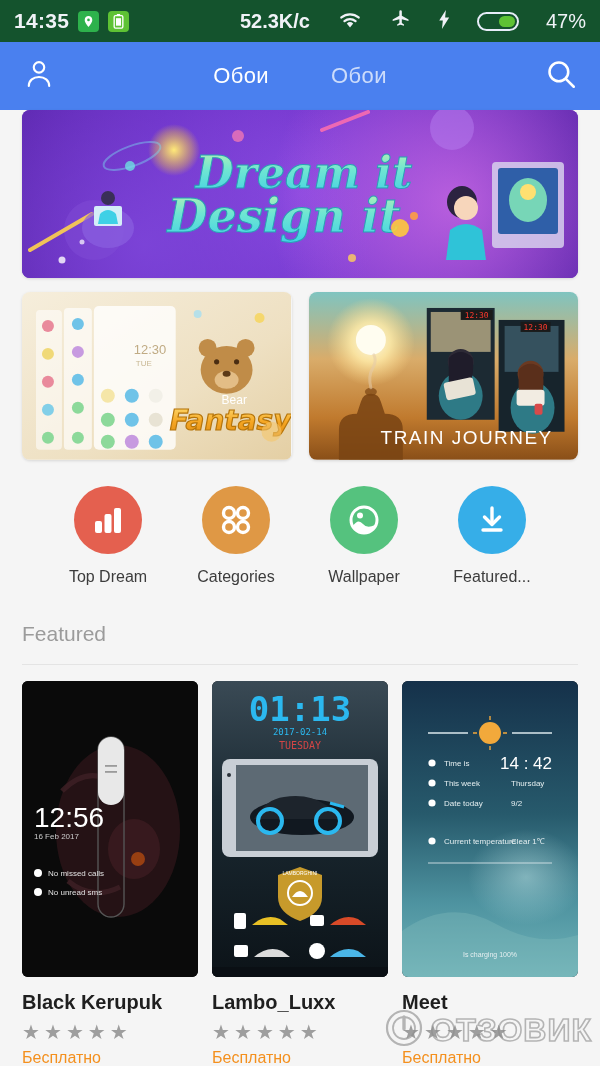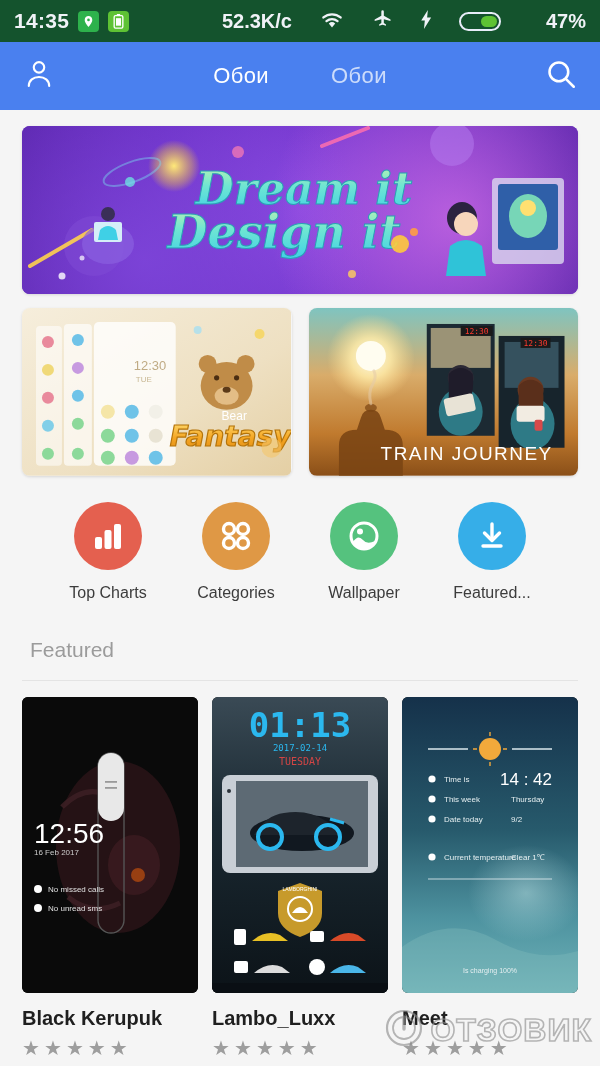--- a/index.html
+++ b/index.html
@@ -20,21 +20,21 @@
   .sb-time { font-size: 21px; font-weight: bold; letter-spacing: .3px; color:#f0f2f7; }
   .sb-badge {
     width: 21px; height: 21px; border-radius: 4px; margin-left: 9px;
     display: flex; align-items: center; justify-content: center;
   }
   .sb-badge.loc { background: #2eb24c; }
   .sb-badge.batt-saver { background: #5ec234; }
   .sb-spacer { flex: 1; }
   .sb-right { display: flex; align-items: center; gap: 27px; }
   .sb-speed { font-size: 20px; font-weight: bold; color:#f0f2f7; }
-  .sb-pct { font-size: 20px; font-weight: bold; color:#f0f2f7; margin-left:18px; }
+  .sb-pct { font-size: 20px; font-weight: normal; color:#f0f2f7; margin-left:0; }
   .batt-shell {
     width: 42px; height: 19px; border: 2px solid #e8edf9; border-radius: 10px;
     position: relative; padding: 2px;
   }
   .batt-fill { height: 100%; background: #5ec234; border-radius: 7px; }
 
   
   .navbar {
     height: 68px; background: #4a80ef;
     display: flex; align-items: center; padding: 0 22px;
@@ -46,21 +46,21 @@
   }
   .nav-tab { font-size: 22px; color: rgba(255,255,255,.72); letter-spacing: .4px; }
   .nav-tab.active { color: #ffffff; }
   .nav-icon { position: relative; z-index: 2; }
   .nav-right { margin-left: auto; position: relative; z-index: 2; }
 
   
   .content { padding: 0 22px; }
 
   .banner {
-    margin-top: 16px; height: 168px; border-radius: 8px; overflow: hidden;
+    height: 168px; border-radius: 8px; overflow: hidden;
     position: relative; background: #6d34c9;
     box-shadow: 0 1px 3px rgba(0,0,0,.12);
   }
   .banner-bg {
     position:absolute; inset:0;
     background:
       radial-gradient(circle at 78% 55%, rgba(226,120,235,.65) 0%, rgba(226,120,235,0) 42%),
       radial-gradient(circle at 22% 80%, rgba(128,72,220,.8) 0%, rgba(128,72,220,0) 50%),
       radial-gradient(circle at 50% 50%, #8a48e0 0%, #6a2fc4 55%, #5a25ac 100%);
   }
@@ -84,21 +84,21 @@
     display: flex; align-items: center; justify-content: center;
   }
   .quick-label {
     margin-top: 14px; font-size: 16px; color: #3c3c3c;
     white-space: nowrap; overflow: hidden; text-overflow: ellipsis; max-width: 92px;
     text-align: center;
   }
 
   
   .section-head {
-    margin-top: 36px; font-size: 21px; color: #9b9b9b; padding-bottom: 18px; margin-left: 8px;
+    margin-top: 36px; font-size: 21px; color: #9b9b9b; padding-bottom: 18px;
   }
   .divider { height: 1px; background: #e4e4e4; }
 
   .feature-row { display: flex; gap: 14px; margin-top: 16px; }
   .feature-item { flex: 1; }
   .feature-thumb {
     width: 100%; height: 296px; border-radius: 6px; overflow: hidden; position: relative;
     background: #111;
   }
   .feature-thumb svg { position:absolute; inset:0; }
@@ -355,21 +355,21 @@
     <div class="quick-row">
 
       <div class="quick-item">
         <div class="quick-circle" style="background:#e4604f">
           <svg width="32" height="30" viewBox="0 0 32 30">
             <rect x="3" y="16" width="7" height="12" rx="2" fill="#fff"></rect>
             <rect x="12.5" y="9" width="7" height="19" rx="2" fill="#fff"></rect>
             <rect x="22" y="3" width="7" height="25" rx="2" fill="#fff"></rect>
           </svg>
         </div>
-        <div class="quick-label">Top Charts</div>
+        <div class="quick-label">Top Dream</div>
       </div>
 
       <div class="quick-item">
         <div class="quick-circle" style="background:#df9845">
           <svg width="32" height="32" viewBox="0 0 32 32">
             <circle cx="9" cy="9" r="5.5" fill="none" stroke="#fff" stroke-width="3.4"></circle>
             <circle cx="23" cy="9" r="5.5" fill="none" stroke="#fff" stroke-width="3.4"></circle>
             <circle cx="9" cy="23" r="5.5" fill="none" stroke="#fff" stroke-width="3.4"></circle>
             <circle cx="23" cy="23" r="5.5" fill="none" stroke="#fff" stroke-width="3.4"></circle>
           </svg>

